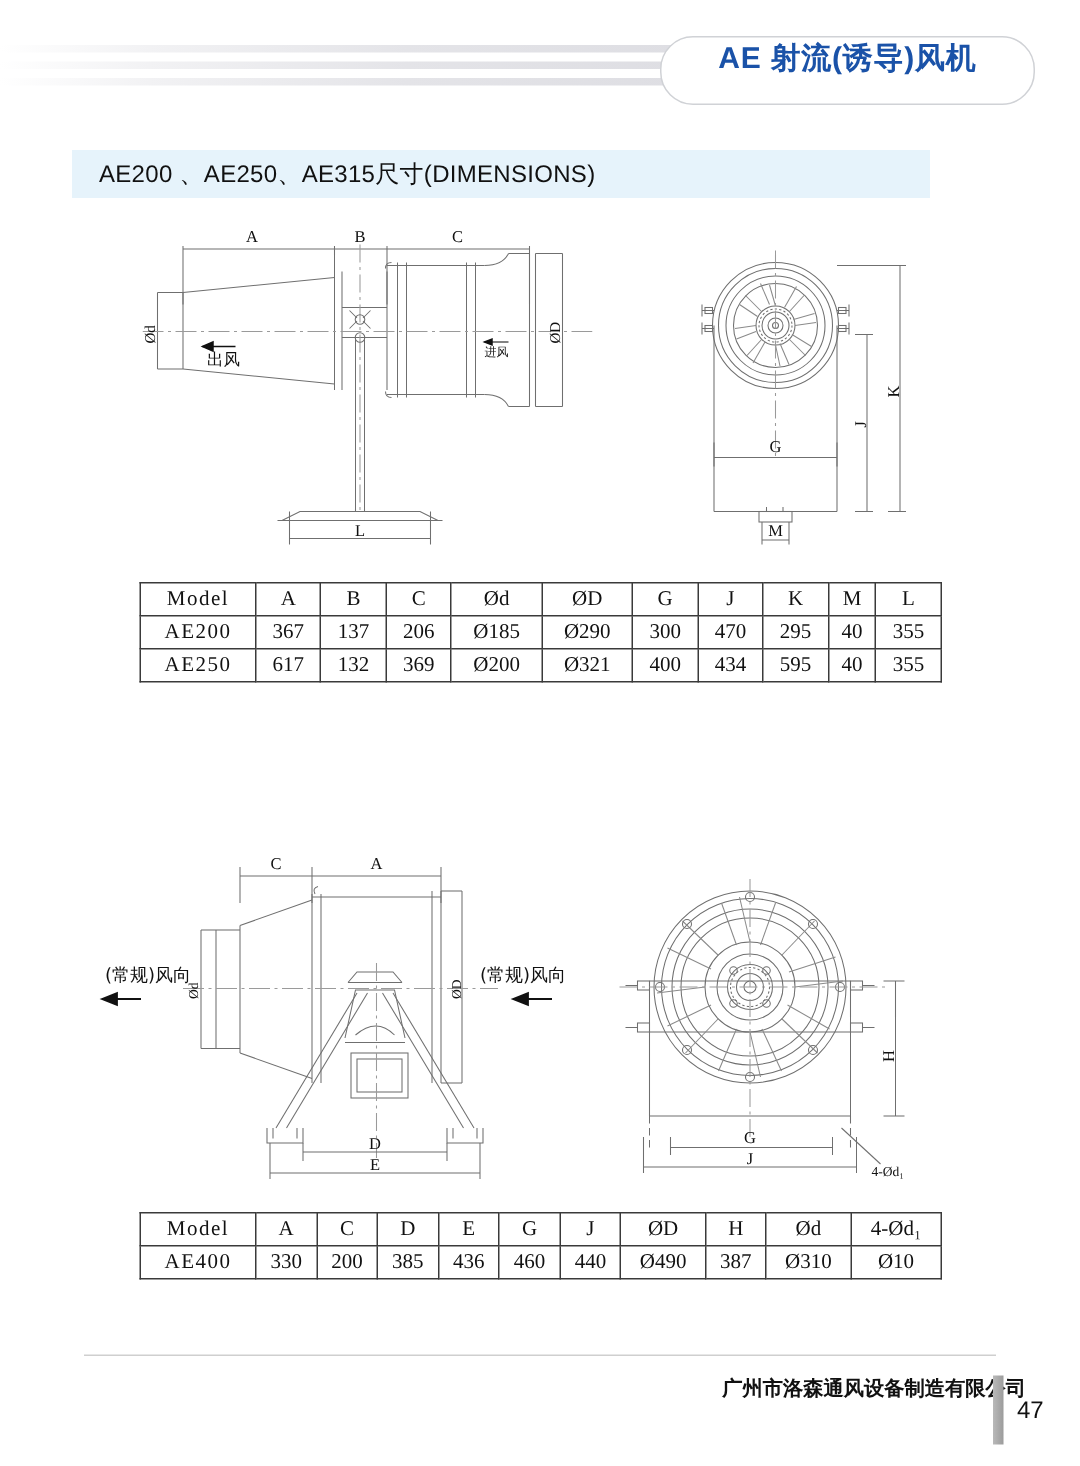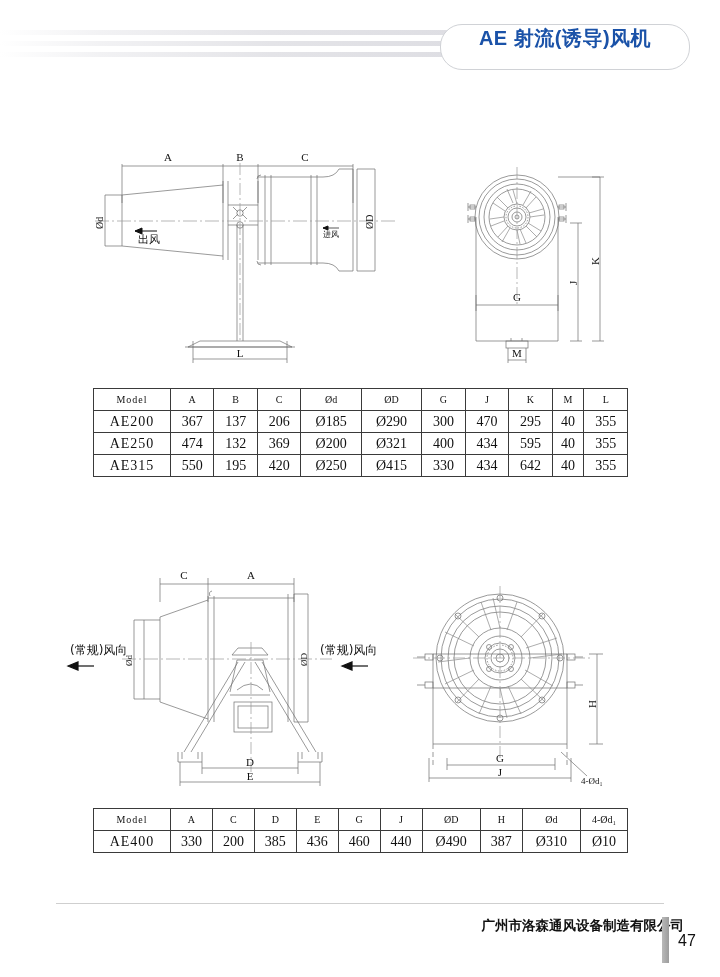--- a/index.html
+++ b/index.html
@@ -30,21 +30,21 @@
   
   .fig{position:absolute;}
   .fig svg{display:block;}
 
   
   table.dim{position:absolute;border-collapse:collapse;
      font-family:"Liberation Serif","DejaVu Serif",serif;}
   table.dim td,table.dim th{
      border:1px solid #3a3a3a;text-align:center;font-weight:normal;
      font-size:14px;height:21px;color:#111;padding:0 2px;}
-  table.dim th{font-size:10px;}
+  table.dim th{font-size:14px;}
   table.dim td.model,table.dim th.model{width:72px;letter-spacing:1px;}
 
   
   .foot-rule{position:absolute;left:56px;top:903px;width:608px;height:1px;background:#cfcfcf;}
   .foot-wrap{position:absolute;left:420px;top:915px;width:264px;}
   .foot-note{font-size:9px;color:#222;text-align:right;letter-spacing:.2px;line-height:14px;}
   .foot-comp{font-size:13.5px;color:#111;text-align:right;font-weight:bold;line-height:20px;margin-top:1px;}
   .foot-bar{position:absolute;left:662px;top:917px;width:7px;height:46px;
     background:linear-gradient(to right,#b9b9b9,#9c9c9c);}
   .pagenum{position:absolute;left:678px;top:932px;font-size:16px;color:#111;}
@@ -56,20 +56,23 @@
 
   <div class="banner">
     <div class="stripe s1"></div>
     <div class="stripe s2"></div>
     <div class="stripe s3"></div>
     <div class="title-badge">
       <span>AE 射流(诱导)风机</span>
     </div>
   </div>
 
+  <div class="sec-band" style="top:100px;">
+    <span>AE200 、AE250、AE315尺寸(DIMENSIONS)</span>
+  </div>
 
   <div class="fig" style="left:95px;top:145px;">
     <svg width="300" height="230" viewBox="0 0 300 230">
       <g stroke="#6f6f6f" fill="none" stroke-width="0.7">
 
         <line x1="27" y1="19" x2="27" y2="58"></line>
         <line x1="128" y1="19" x2="128" y2="58"></line>
         <line x1="163" y1="19" x2="163" y2="58"></line>
         <line x1="258" y1="19" x2="258" y2="58"></line>
         <line x1="27" y1="21" x2="128" y2="21"></line>
@@ -257,41 +260,28 @@
         <td>Ø185</td>
         <td>Ø290</td>
         <td>300</td>
         <td>470</td>
         <td>295</td>
         <td>40</td>
         <td>355</td>
       </tr>
       <tr>
         <td class="model">AE250</td>
-        <td>474</td>
+        <td>617</td>
         <td>132</td>
         <td>369</td>
         <td>Ø200</td>
         <td>Ø321</td>
         <td>400</td>
         <td>434</td>
         <td>595</td>
-        <td>40</td>
-        <td>355</td>
-      </tr>
-      <tr>
-        <td class="model">AE315</td>
-        <td>550</td>
-        <td>195</td>
-        <td>420</td>
-        <td>Ø250</td>
-        <td>Ø415</td>
-        <td>330</td>
-        <td>434</td>
-        <td>642</td>
         <td>40</td>
         <td>355</td>
       </tr>
     </tbody>
   </table>
 
 
   <div class="fig" style="left:62px;top:562px;">
     <svg width="330" height="228" viewBox="0 0 330 228">
       <g stroke="#6f6f6f" fill="none" stroke-width="0.7">

